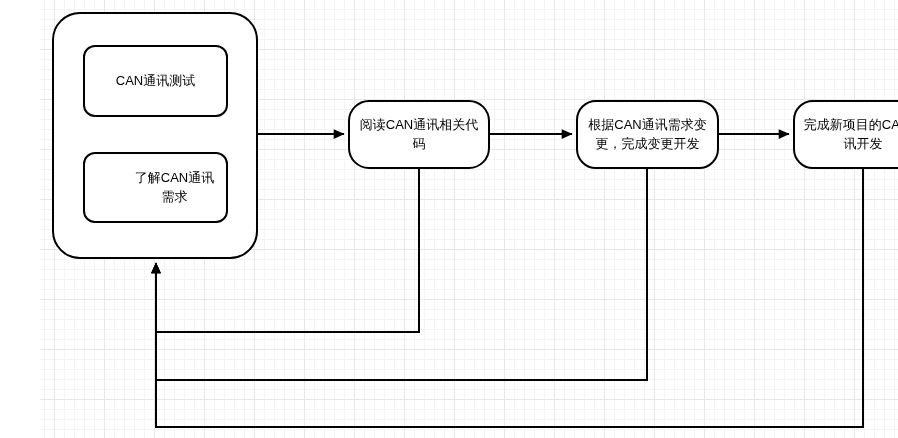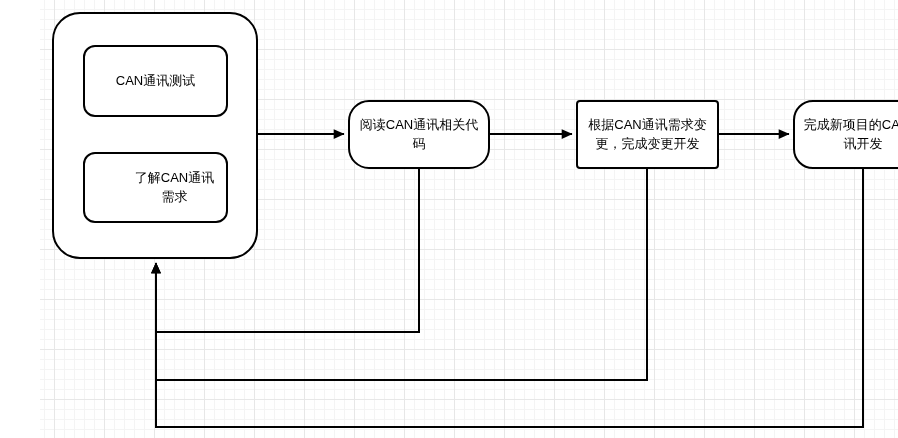--- a/index.html
+++ b/index.html
@@ -54,21 +54,21 @@
     border-radius: 28px;
     background: #ffffff;
   }
   .inner-box {
     border-radius: 12px;
     z-index: 3;
   }
   .node-can-test        { left: 43px;  top: 45px;  width: 145px; height: 72px; }
   .node-understand-req  { left: 43px;  top: 152px; width: 145px; height: 71px; padding-left: 44px; }
   .node-read-code       { left: 308px; top: 100px; width: 142px; height: 69px; border-radius: 21px; }
-  .node-change-dev      { left: 536px; top: 100px; width: 143px; height: 69px; border-radius: 4px; }
+  .node-change-dev      { left: 536px; top: 100px; width: 143px; height: 69px; border-radius: 20px; }
   .node-new-project     { left: 753px; top: 100px; width: 140px; height: 69px; border-radius: 20px; }
 </style>
 </head>
 <body>
 
 <div class="canvas">
 
   <svg class="edge-layer" viewBox="0 0 898 438" xmlns="http://www.w3.org/2000/svg">
     <defs>
       <marker id="arrowhead" markerUnits="userSpaceOnUse" viewBox="0 0 12 12" refX="10.5" refY="6" markerWidth="13" markerHeight="13" orient="auto">

